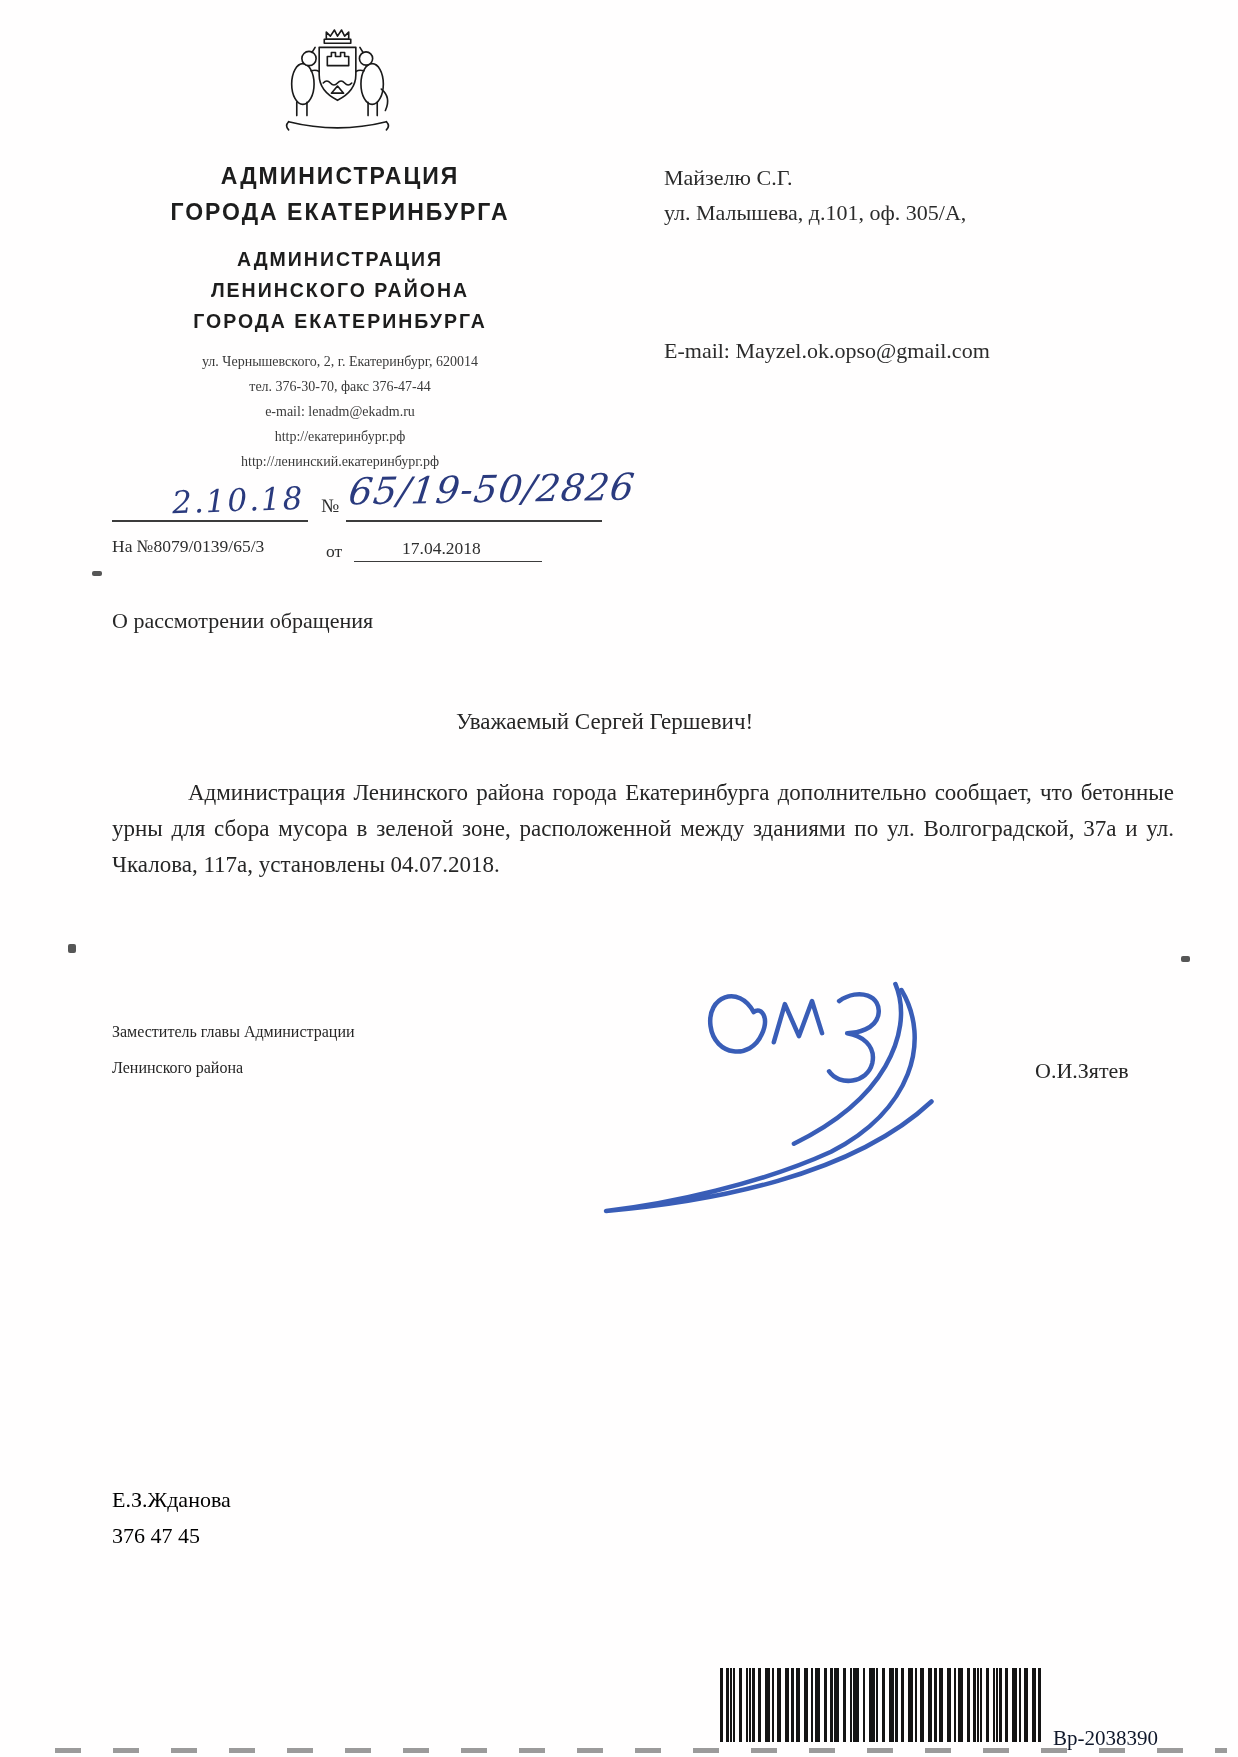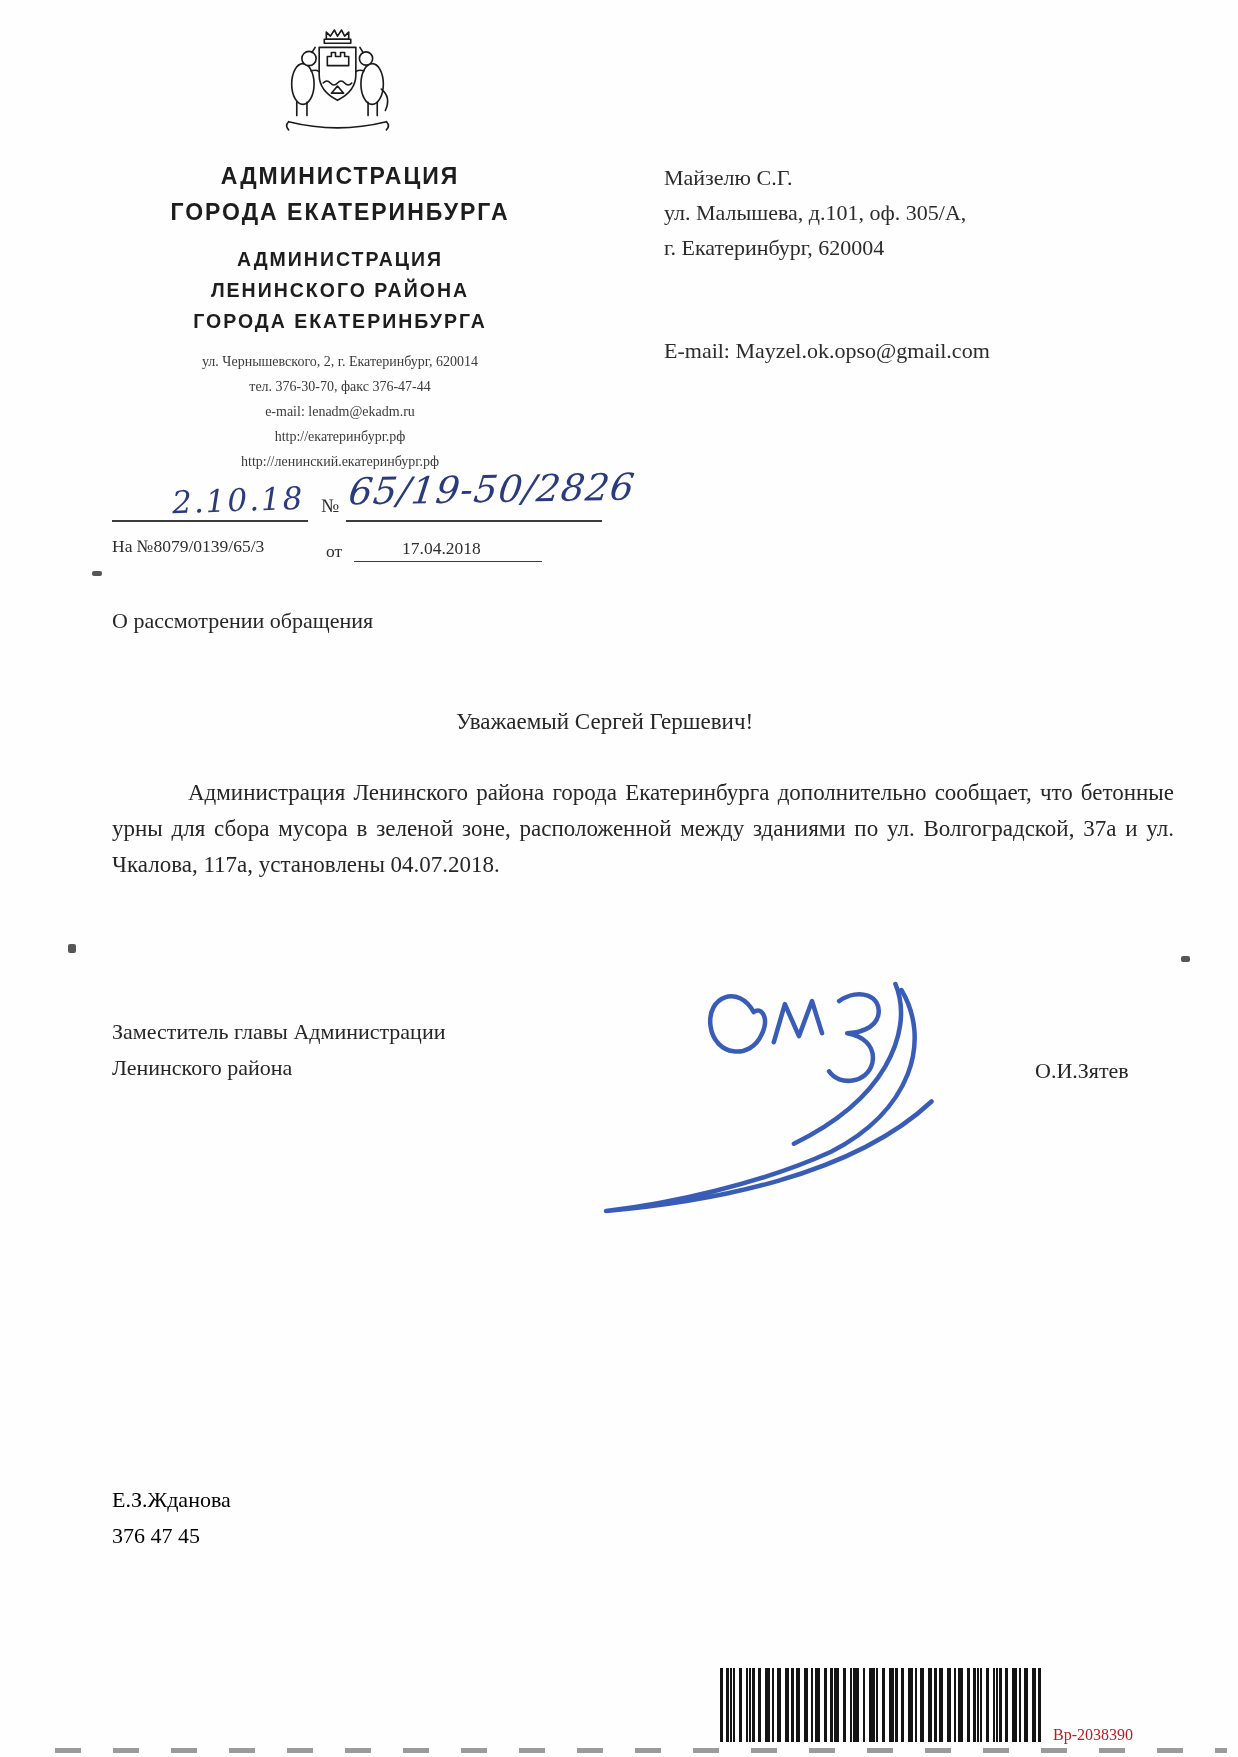--- a/index.html
+++ b/index.html
@@ -46,33 +46,33 @@
   
   .subject { position:absolute; left:112px; top:608px; font-size:22px; color:#262626; }
   .salutation { position:absolute; left:456px; top:709px; font-size:23px; color:#262626; }
   .body-par {
     position:absolute; left:112px; top:775px; width:1062px;
     font-size:23px; line-height:36px; text-align:justify; text-indent:76px;
     color:#262626; margin:0;
   }
 
   
-  .sig-title { position:absolute; left:112px; top:1014px; font-size:22px; line-height:36px; color:#262626; }
+  .sig-title { position:absolute; left:112px; top:1014px; font-size:16px; line-height:36px; color:#262626; }
   .signature-svg { position:absolute; left:588px; top:968px; width:452px; height:270px; }
   .sig-name { position:absolute; left:1035px; top:1058px; font-size:22px; color:#262626;text-align:right; }
 
   
   .executor { position:absolute; left:112px; top:1482px; font-size:22px; line-height:36px; color:#000000;font-family:Liberation Serif, serif; }
   .barcode {
     position:absolute; left:720px; top:1668px; width:322px; height:74px;
     background-image:
       repeating-linear-gradient(90deg, #141414 0 2px, rgba(0,0,0,0) 2px 6px, #141414 6px 9px, rgba(0,0,0,0) 9px 13px),
       repeating-linear-gradient(90deg, #141414 0 3px, rgba(0,0,0,0) 3px 10px, #141414 10px 12px, rgba(0,0,0,0) 12px 19px);
   }
-  .barcode-label { position:absolute; left:1053px; top:1726px; font-size:16px; color:#b91c1c; }
+  .barcode-label { position:absolute; left:1053px; top:1726px; font-size:21px; color:#0f172a; }
 
   
   .speck { position:absolute; background:#2c2c2c; border-radius:2px; opacity:.8; }
   .speck-1 { left:92px;  top:571px; width:10px; height:5px; }
   .speck-2 { left:68px;  top:944px; width:8px;  height:9px; }
   .speck-3 { left:1181px; top:956px; width:9px; height:6px; }
   .bottom-edge {
     position:absolute; left:55px; top:1748px; width:1172px; height:5px; opacity:.55;
     background:repeating-linear-gradient(90deg,#4a4a4a 0 26px, transparent 26px 58px);
   }
@@ -129,21 +129,20 @@
       <div>тел. 376-30-70, факс 376-47-44</div>
       <div>e-mail: lenadm@ekadm.ru</div>
       <div>http://екатеринбург.рф</div>
       <div>http://ленинский.екатеринбург.рф</div>
     </div>
   </div>
 
   <div class="recipient">
     <div>Майзелю С.Г.</div>
     <div>ул. Малышева, д.101, оф. 305/А,</div>
-    <div>г. Екатеринбург, 620004</div>
   </div>
   <div class="recipient-email">E-mail: Mayzel.ok.opso@gmail.com</div>
 
   <div class="hand hw-date">2.10.18</div>
   <div class="rule rule-1"></div>
   <div class="no-symbol">№</div>
   <div class="hand hw-number">65/19-50/2826</div>
   <div class="rule rule-2"></div>
 
   <div class="incoming-no">На №8079/0139/65/3</div>

